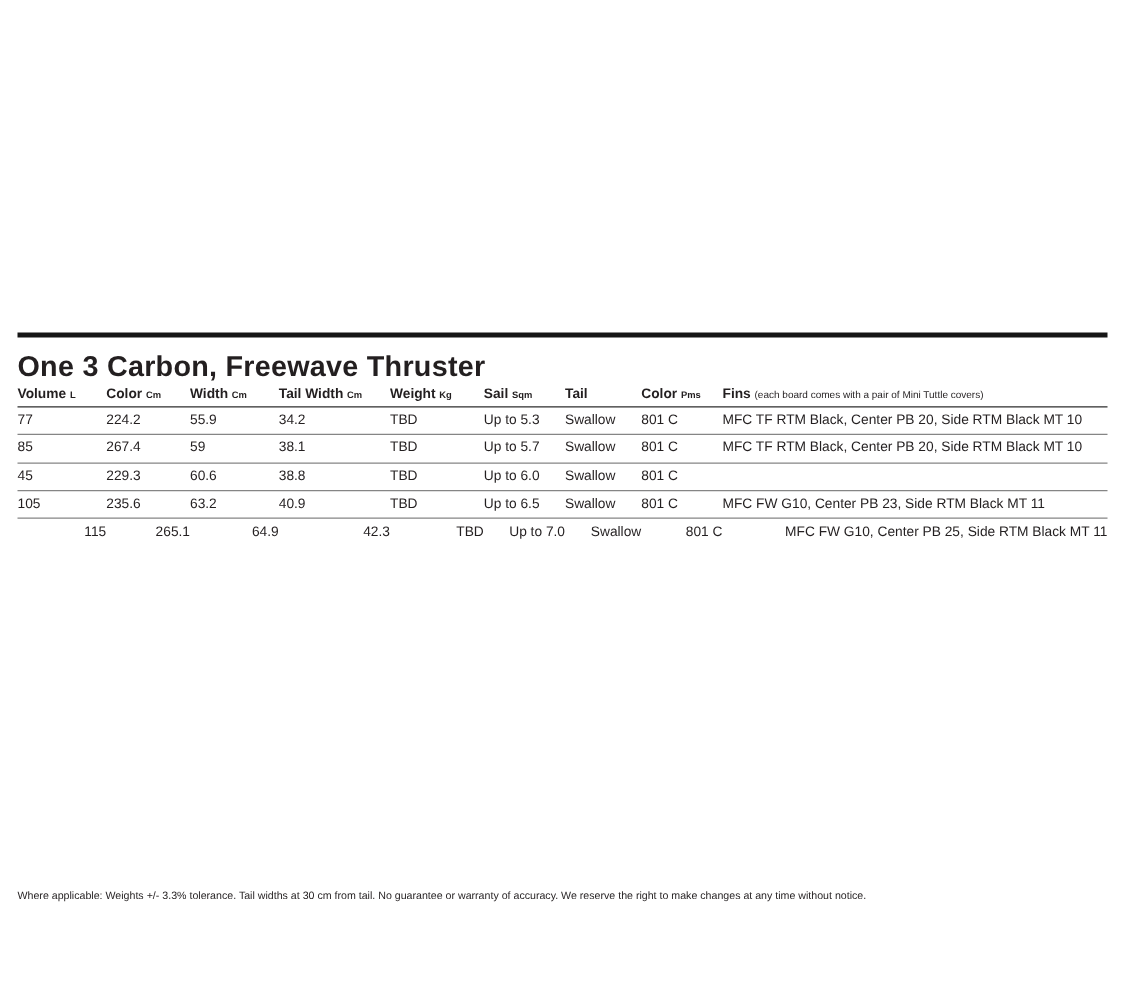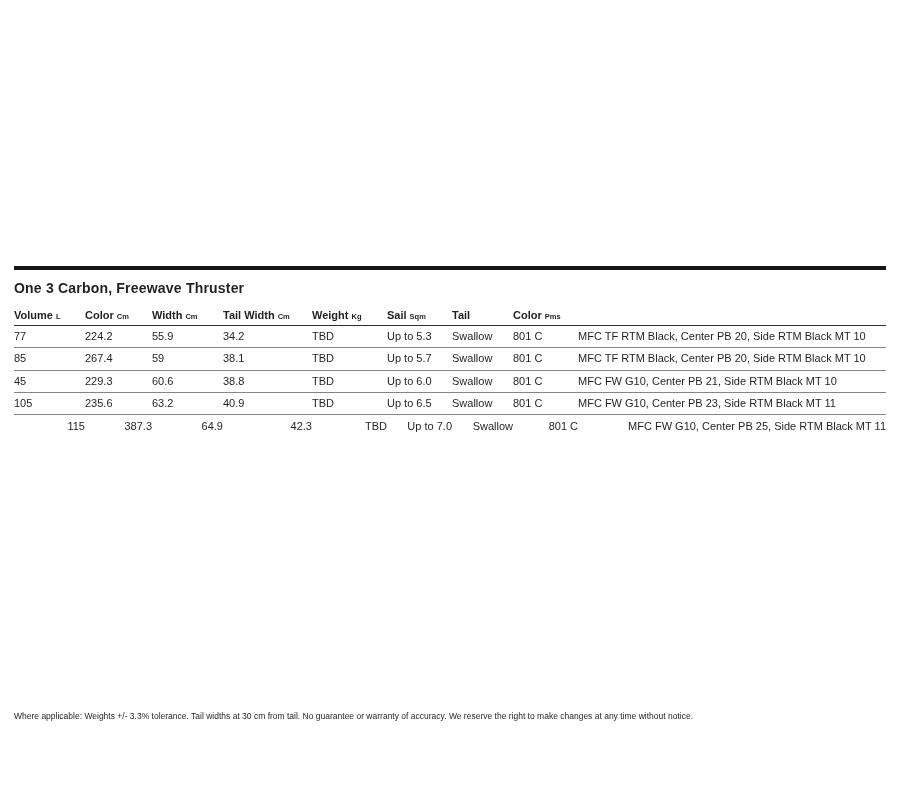--- a/index.html
+++ b/index.html
@@ -22,21 +22,21 @@
     width: 872px;
     top: 266px;
     height: 4px;
     background: #161616;
   }
   .title {
     position: absolute;
     left: 14px;
     top: 280px;
     margin: 0;
-    font-size: 14px;
+    font-size: 23px;
     font-weight: bold;
     letter-spacing: 0.2px;
     color: #231f20;
     white-space: nowrap;
   }
   .spec-table {
     position: absolute;
     left: 14px;
     top: 302px;
     width: 872px;
@@ -104,20 +104,21 @@
 
     <div class="row header-row">
       <div class="cell th"><span>Volume</span><span class="unit">L</span></div>
       <div class="cell th"><span>Color</span><span class="unit">Cm</span></div>
       <div class="cell th"><span>Width</span><span class="unit">Cm</span></div>
       <div class="cell th"><span>Tail Width</span><span class="unit">Cm</span></div>
       <div class="cell th"><span>Weight</span><span class="unit">Kg</span></div>
       <div class="cell th"><span>Sail</span><span class="unit">Sqm</span></div>
       <div class="cell th"><span>Tail</span><span class="unit"></span></div>
       <div class="cell th"><span>Color</span><span class="unit">Pms</span></div>
+      <div class="cell th"><span>Fins</span><span class="fins-note">(each board comes with a pair of Mini Tuttle covers)</span></div>
     </div>
 
     <div class="row data-row">
       <div class="cell">77</div>
       <div class="cell">224.2</div>
       <div class="cell">55.9</div>
       <div class="cell">34.2</div>
       <div class="cell">TBD</div>
       <div class="cell">Up to 5.3</div>
       <div class="cell">Swallow</div>
@@ -139,38 +140,37 @@
 
     <div class="row data-row">
       <div class="cell">45</div>
       <div class="cell">229.3</div>
       <div class="cell">60.6</div>
       <div class="cell">38.8</div>
       <div class="cell">TBD</div>
       <div class="cell">Up to 6.0</div>
       <div class="cell">Swallow</div>
       <div class="cell">801 C</div>
-      <div class="cell">MFC FW G10, Center PB 21, Side RTM Black MT 10</div>
     </div>
 
     <div class="row data-row">
       <div class="cell">105</div>
       <div class="cell">235.6</div>
       <div class="cell">63.2</div>
       <div class="cell">40.9</div>
       <div class="cell">TBD</div>
       <div class="cell">Up to 6.5</div>
       <div class="cell">Swallow</div>
       <div class="cell">801 C</div>
       <div class="cell">MFC FW G10, Center PB 23, Side RTM Black MT 11</div>
     </div>
 
     <div class="row data-row">
       <div class="cell">115</div>
-      <div class="cell">387.3</div>
+      <div class="cell">265.1</div>
       <div class="cell">64.9</div>
       <div class="cell">42.3</div>
       <div class="cell">TBD</div>
       <div class="cell">Up to 7.0</div>
       <div class="cell">Swallow</div>
       <div class="cell">801 C</div>
       <div class="cell">MFC FW G10, Center PB 25, Side RTM Black MT 11</div>
     </div>
 
   </div>

